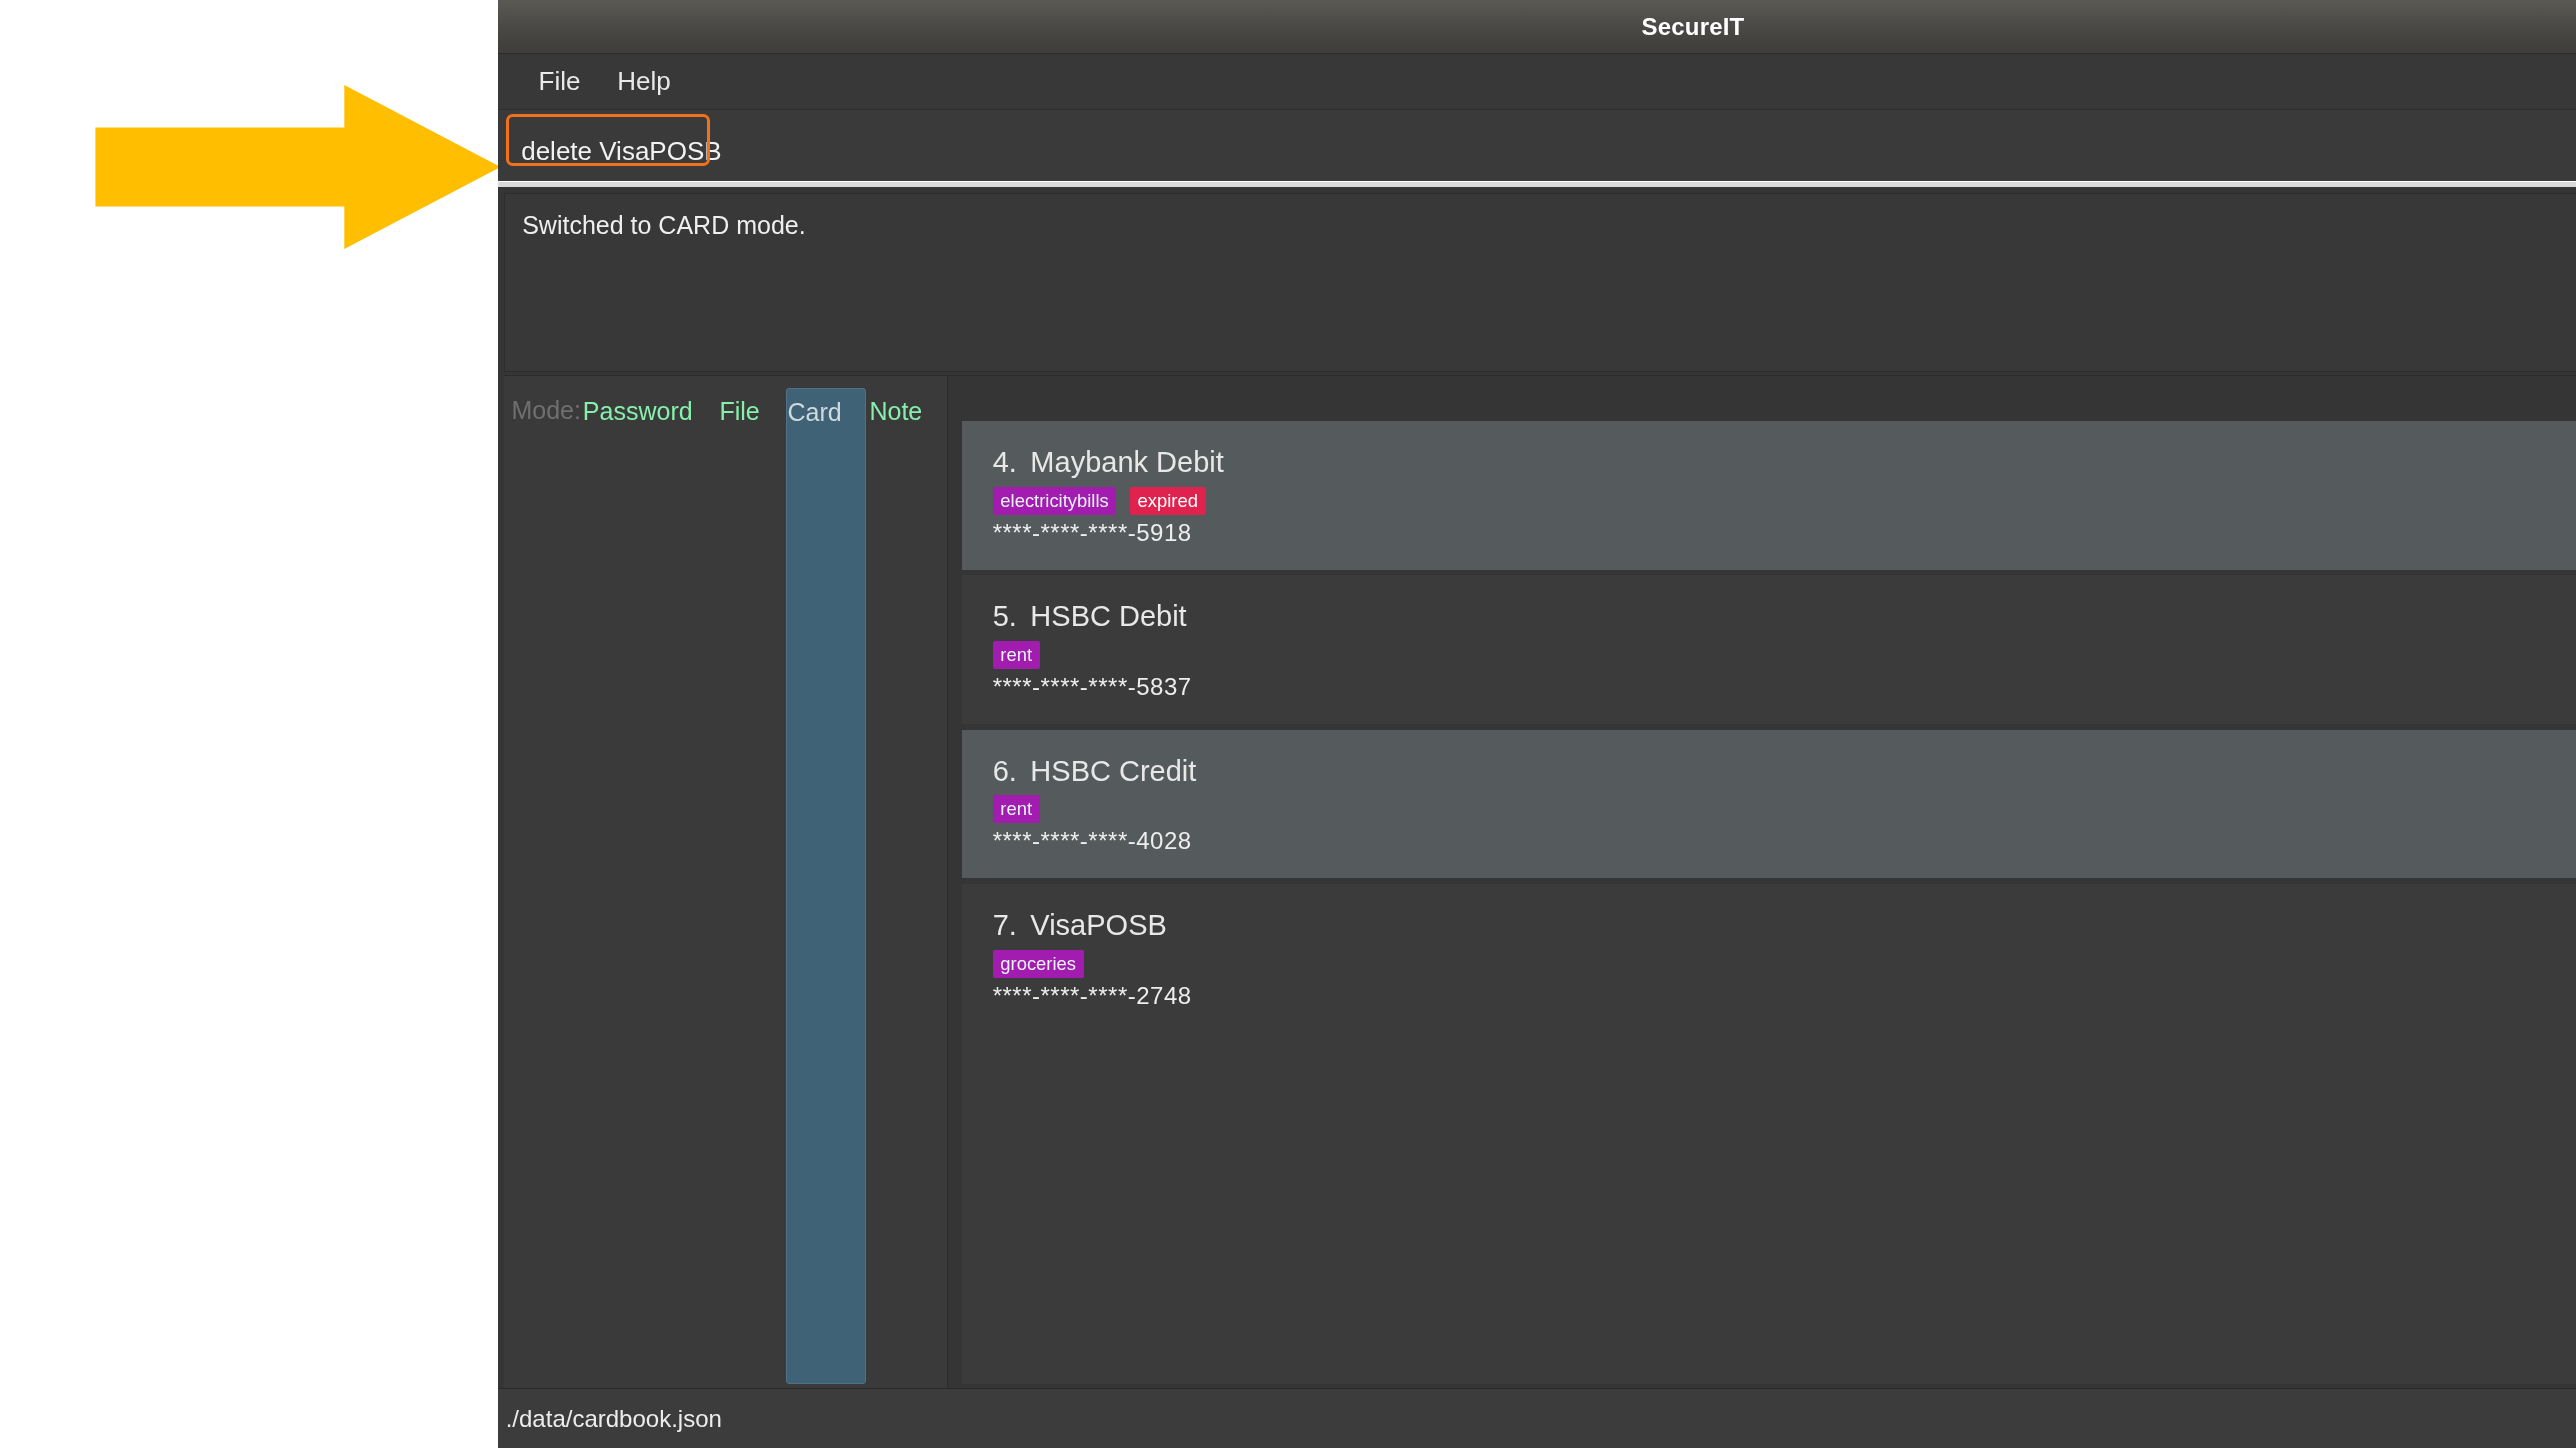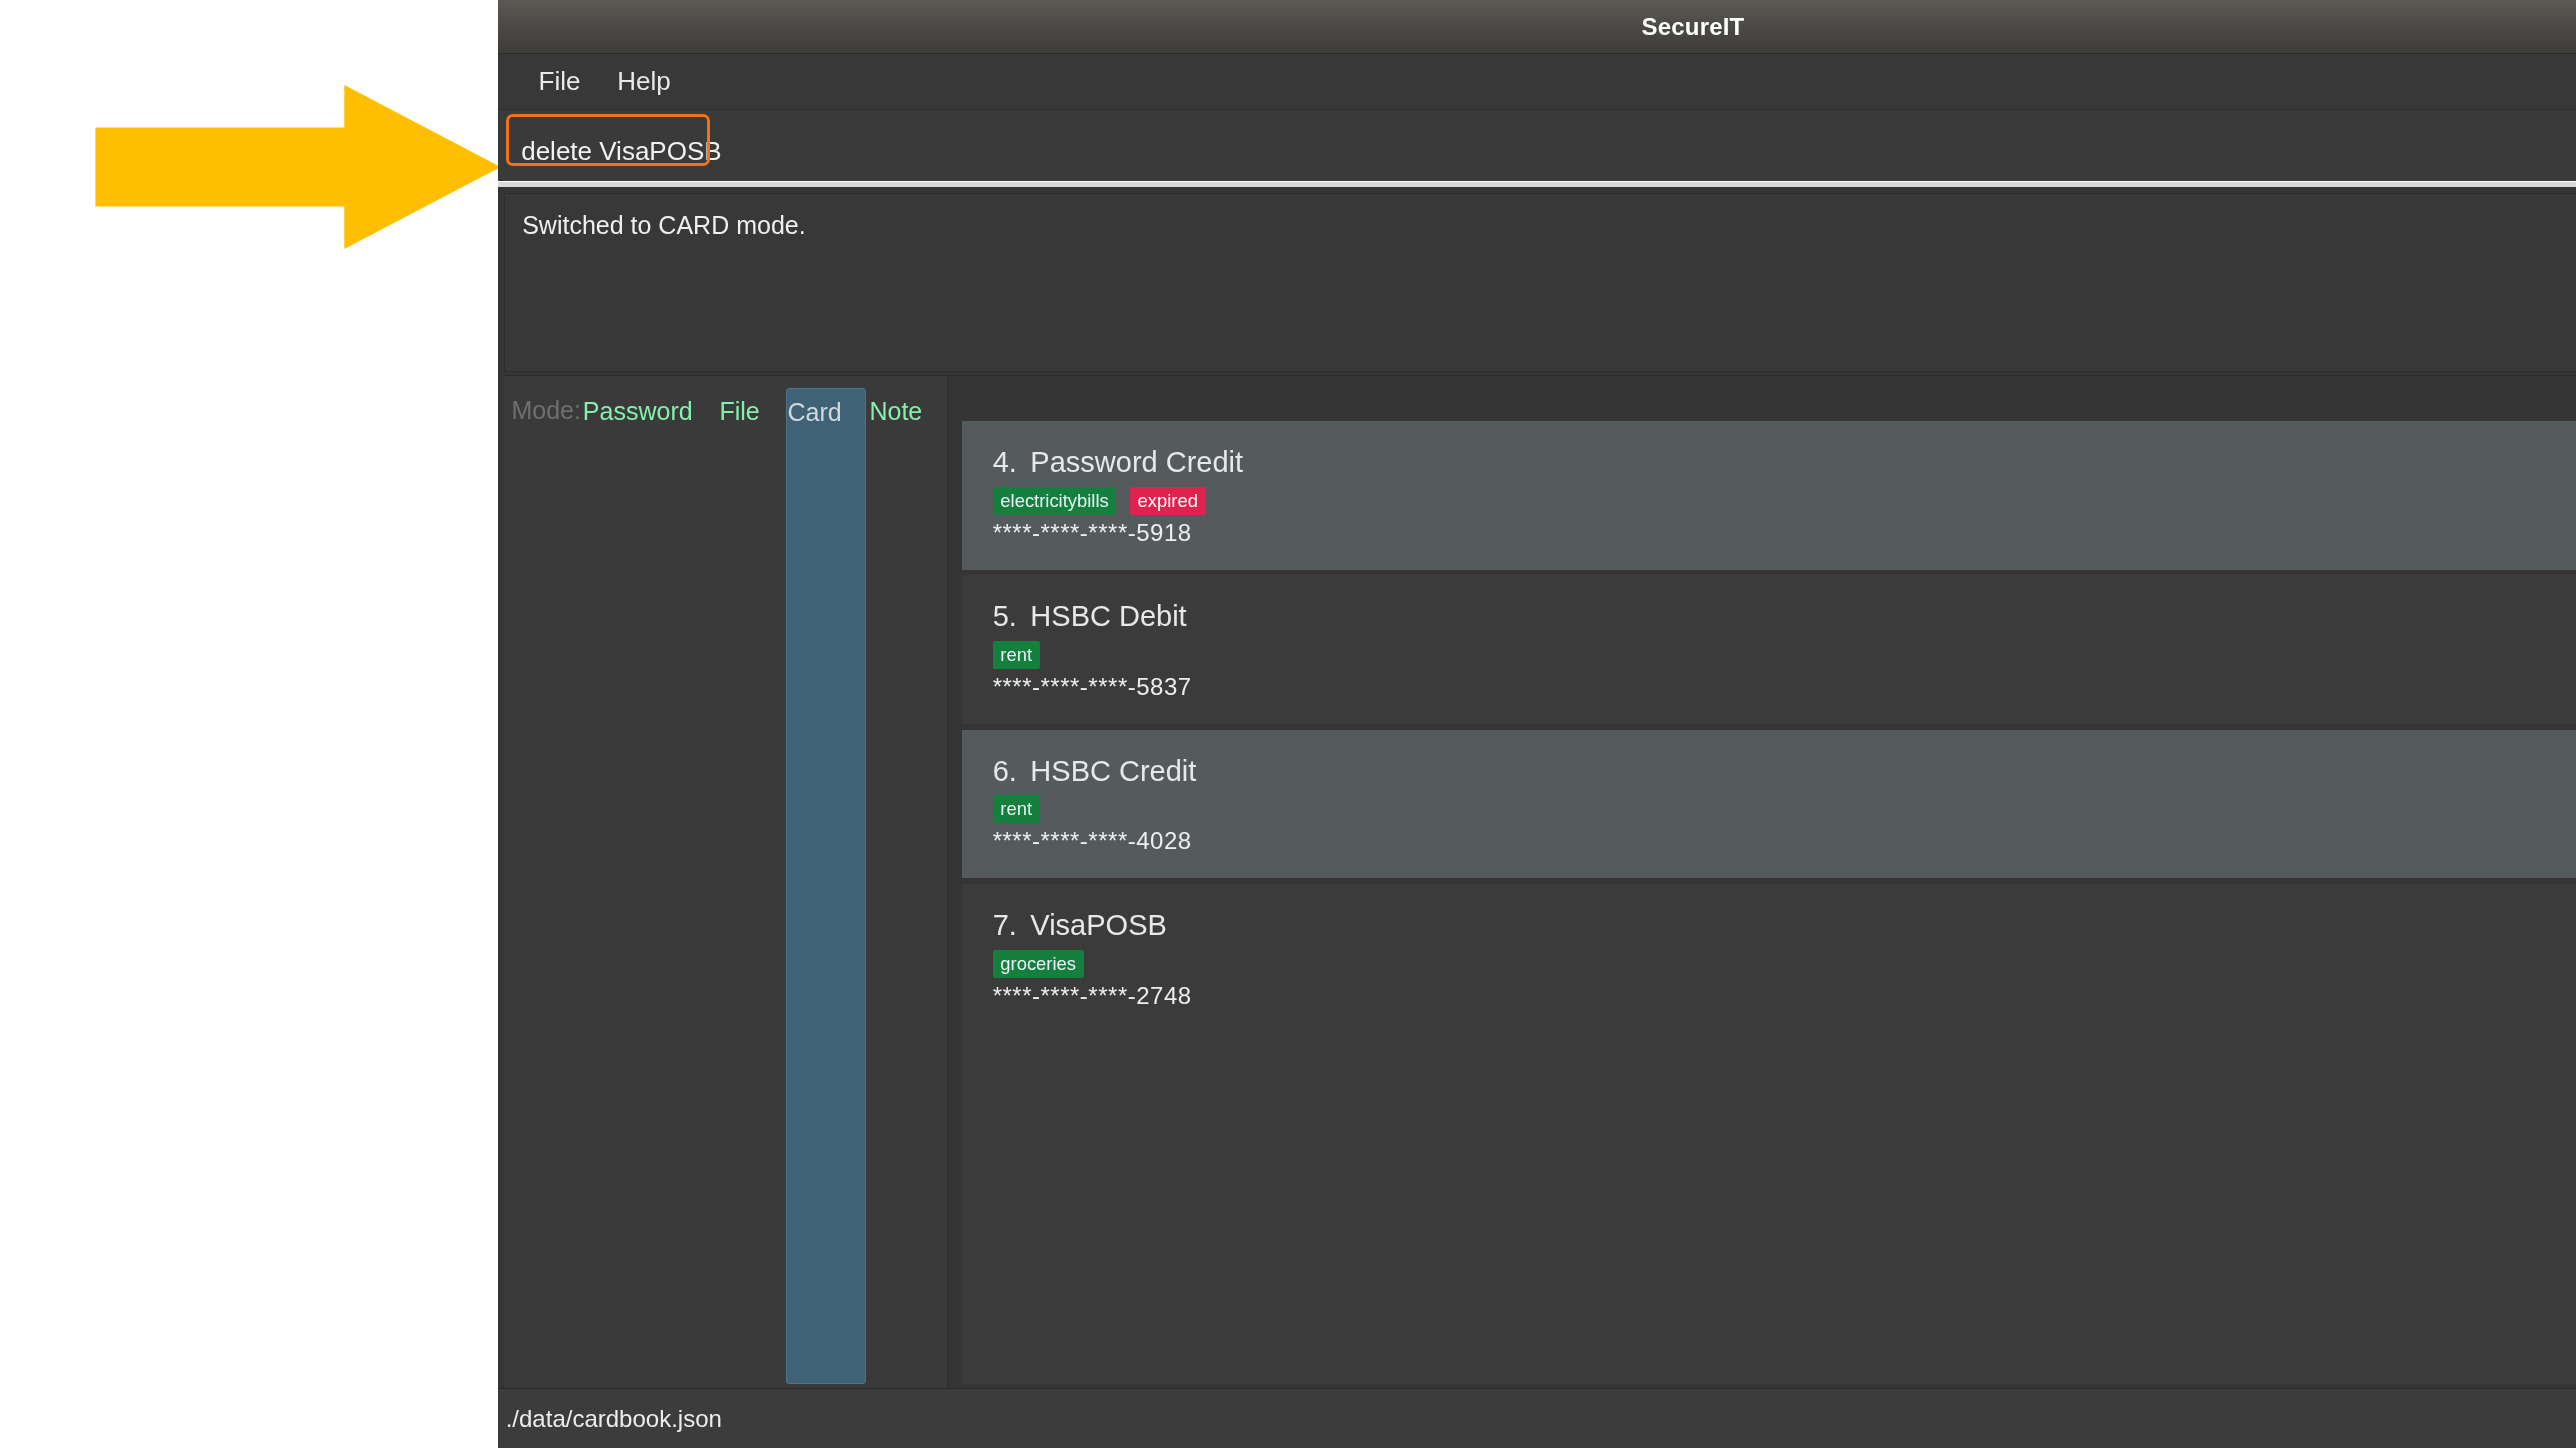--- a/index.html
+++ b/index.html
@@ -226,21 +226,21 @@
     gap: 13.5px;
     margin-bottom: 3.9px;
   }
   .tag {
     font-size: 18.4px;
     padding: 2.9px 7.7px 3.9px 7.7px;
     color: #e9f3f8;
     border-radius: 1.9px;
     line-height: 1.15;
   }
-  .tag.blue { background: #15803d; }
+  .tag.blue { background: #a21caf; }
   .tag.red  { background: #e0234e; color: #ffffff; }
   .card-number {
     color: #ededed;
     font-size: 24px;
     letter-spacing: 0.5px;
   }
   .spacer-top { height: 33px; background:#353535; }
   .gap { height: 5.8px; background: #353535; }
 
   
@@ -332,21 +332,21 @@
         <div class="mode-item">Note</div>
       </div>
 
       <div id="list-pane">
         <div id="list-inner">
 
           <div class="spacer-top"></div>
 
           <div class="card-entry alt">
             <div class="card-title">
-              <span class="idx">4.</span><span>Password Credit</span>
+              <span class="idx">4.</span><span>Maybank Debit</span>
             </div>
             <div class="card-tags">
               <span class="tag blue">electricitybills</span>
               <span class="tag red">expired</span>
             </div>
             <div class="card-number">****-****-****-5918</div>
           </div>
 
           <div class="gap"></div>
 

